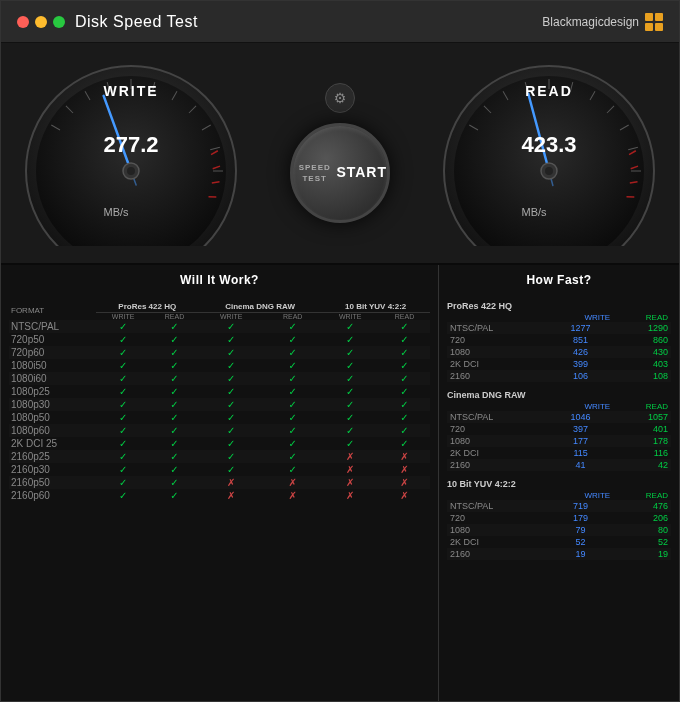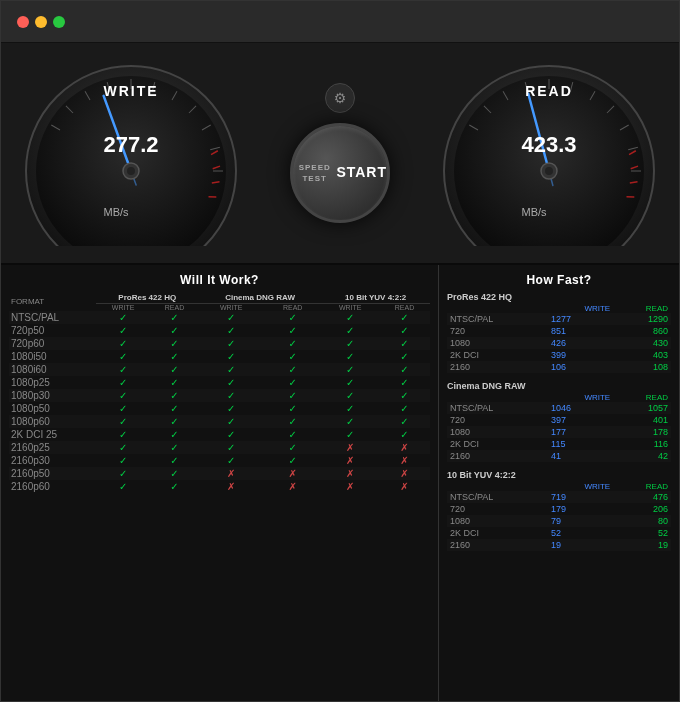--- a/index.html
+++ b/index.html
@@ -217,21 +217,21 @@
     .how-fast {
       width: 240px;
       padding: 8px 8px;
     }
 
     .section-title {
       color: #ffffff;
       font-size: 12px;
       font-weight: 600;
       text-align: center;
-      margin-bottom: 5px;
+      margin-bottom: 14px;
       letter-spacing: 0.5px;
     }
 
     
     .wiw-table {
       width: 100%;
       border-collapse: collapse;
       font-size: 9px;
     }
 
@@ -302,21 +302,21 @@
     }
 
     .hf-label {
       color: #888;
       text-align: left;
       white-space: nowrap;
     }
 
     .hf-write {
       color: #4488ff;
-      text-align: left;
+      text-align: center;
     }
 
     .hf-read {
       color: #00cc44;
       text-align: right;
     }
 
     .row-alt { background: rgba(255,255,255,0.02); }
 
     .wiw-sub-header td {
@@ -329,20 +329,30 @@
 <body>
 
 <div class="app-window">
 
   <div class="title-bar">
     <div class="title-bar-left">
       <div class="window-controls">
         <button class="window-btn btn-close"></button>
         <button class="window-btn btn-min"></button>
         <button class="window-btn btn-max"></button>
+      </div>
+      <span class="app-title">Disk Speed Test</span>
+    </div>
+    <div class="brand-logo">
+      <span class="brand-text">Blackmagicdesign</span>
+      <div class="brand-squares">
+        <div class="brand-sq"></div>
+        <div class="brand-sq"></div>
+        <div class="brand-sq"></div>
+        <div class="brand-sq"></div>
       </div>
     </div>
   </div>
 
   <div class="gauges-section">
 
     <div class="gauge-container">
       <svg class="gauge-svg" viewBox="0 0 220 185">
 
         <defs>

